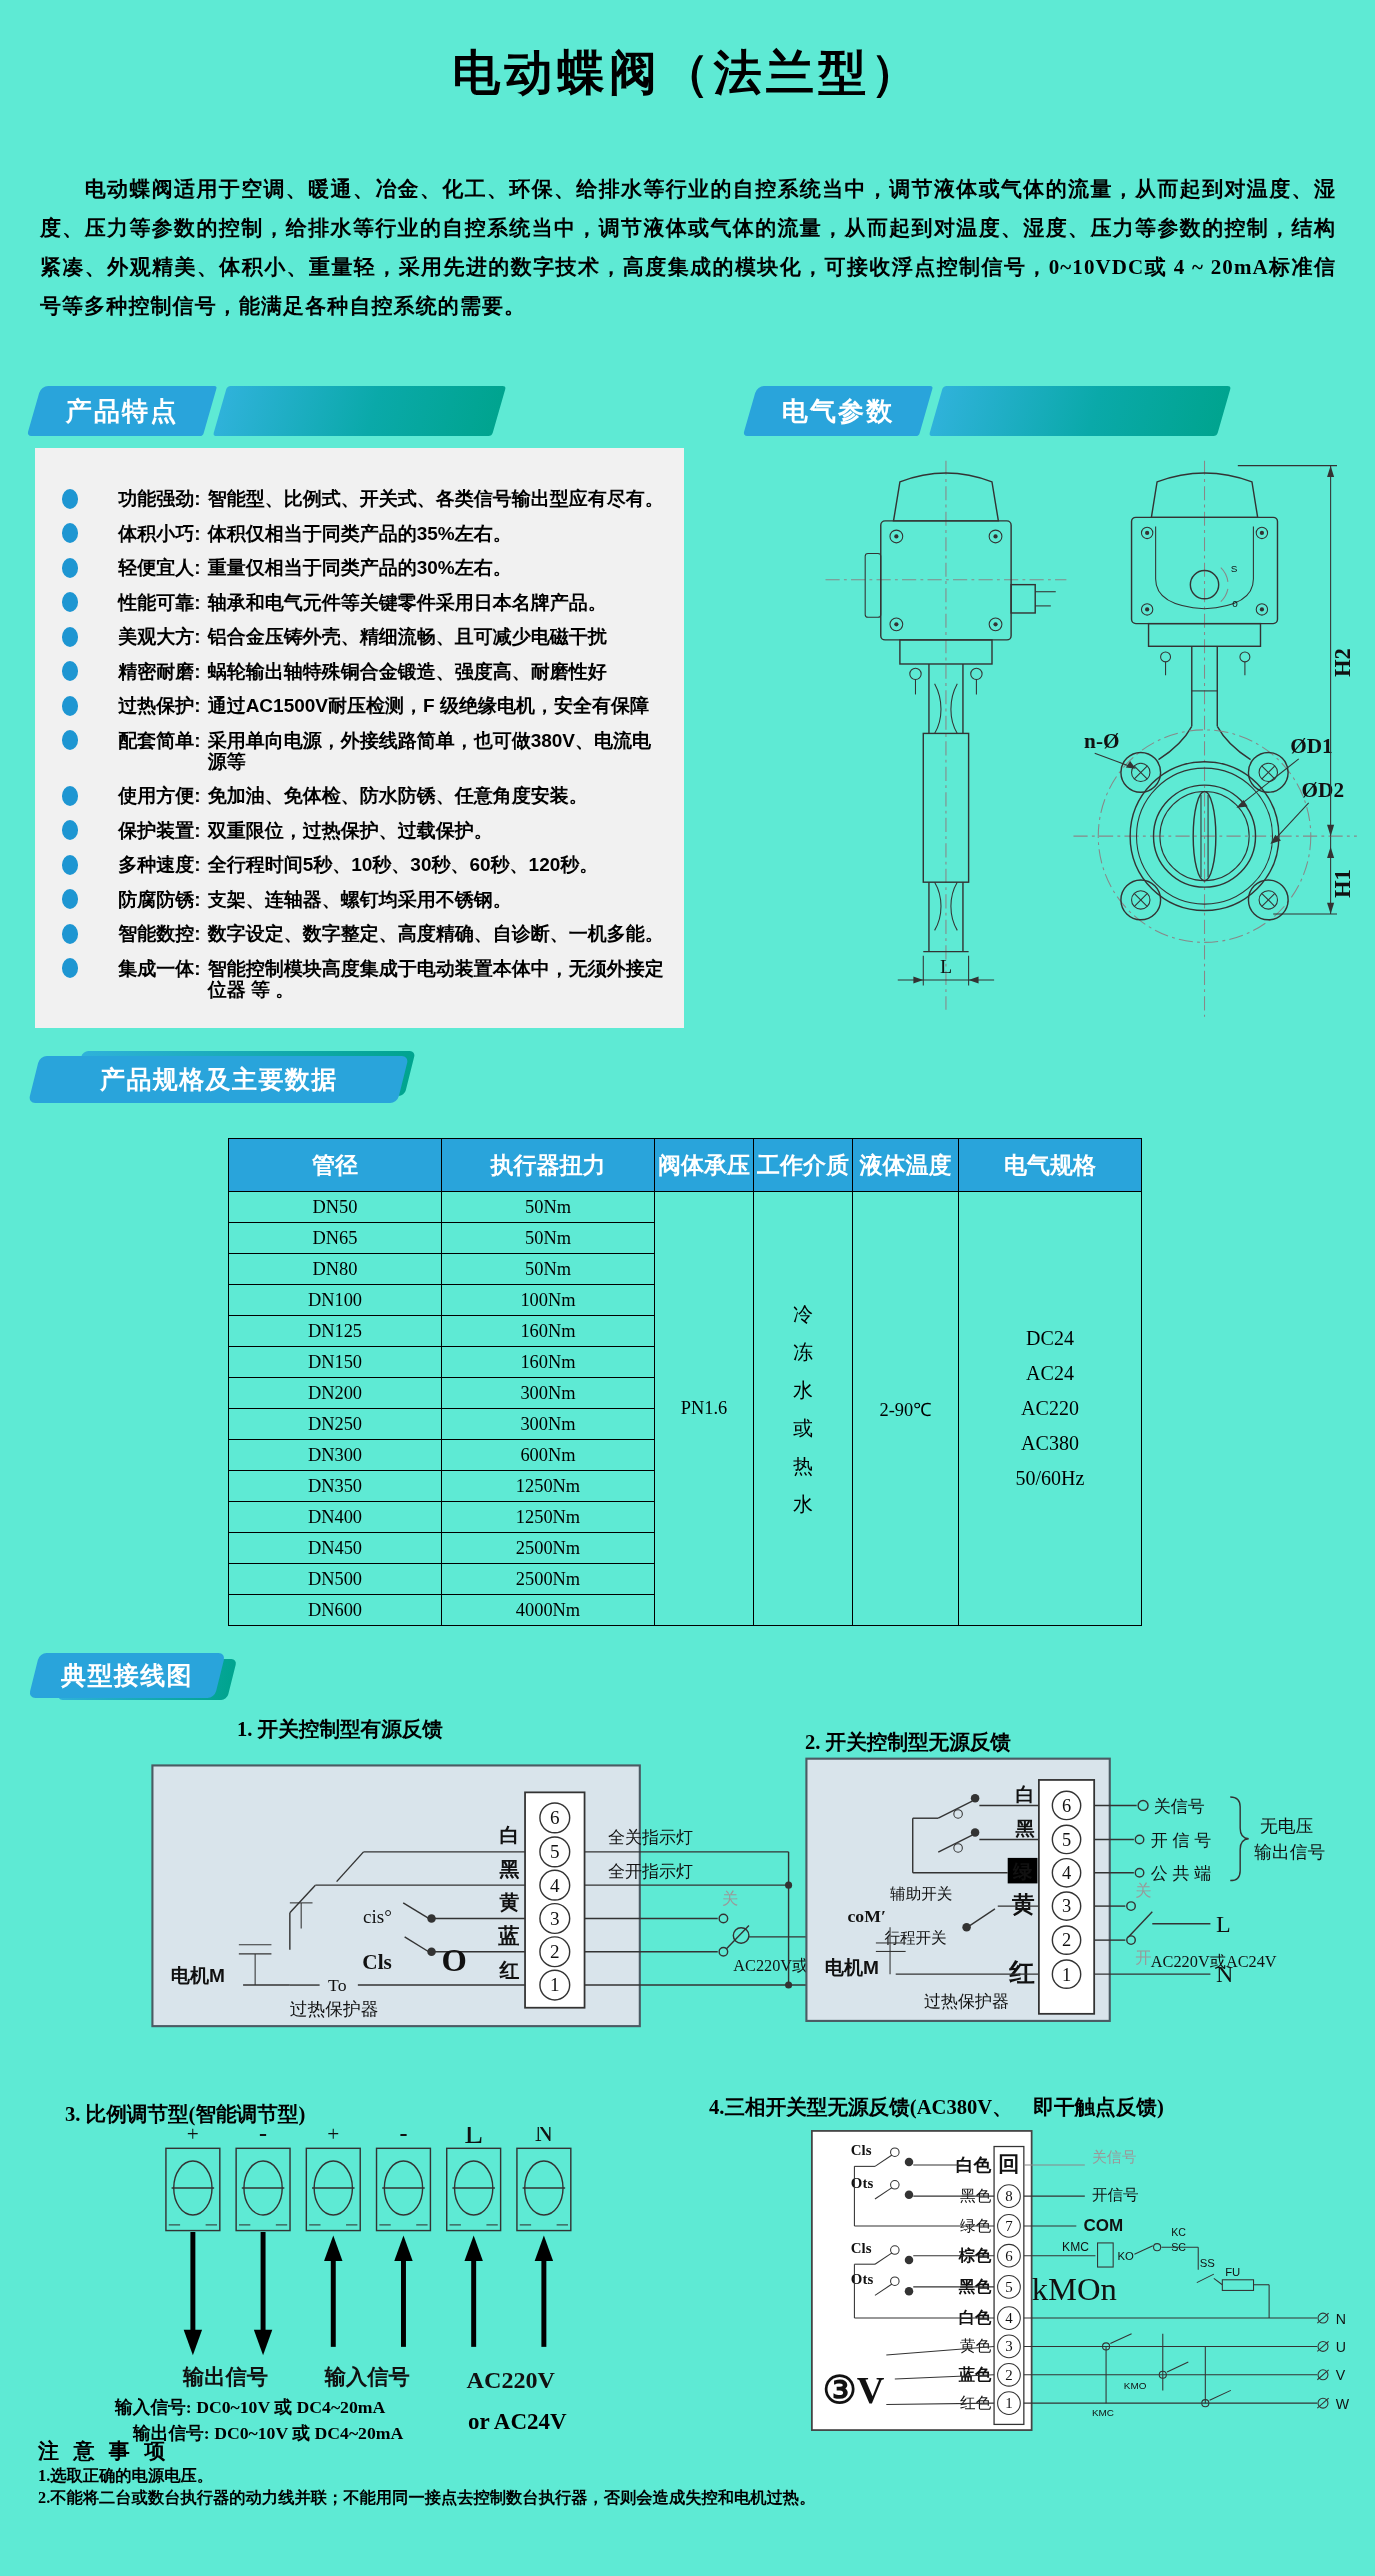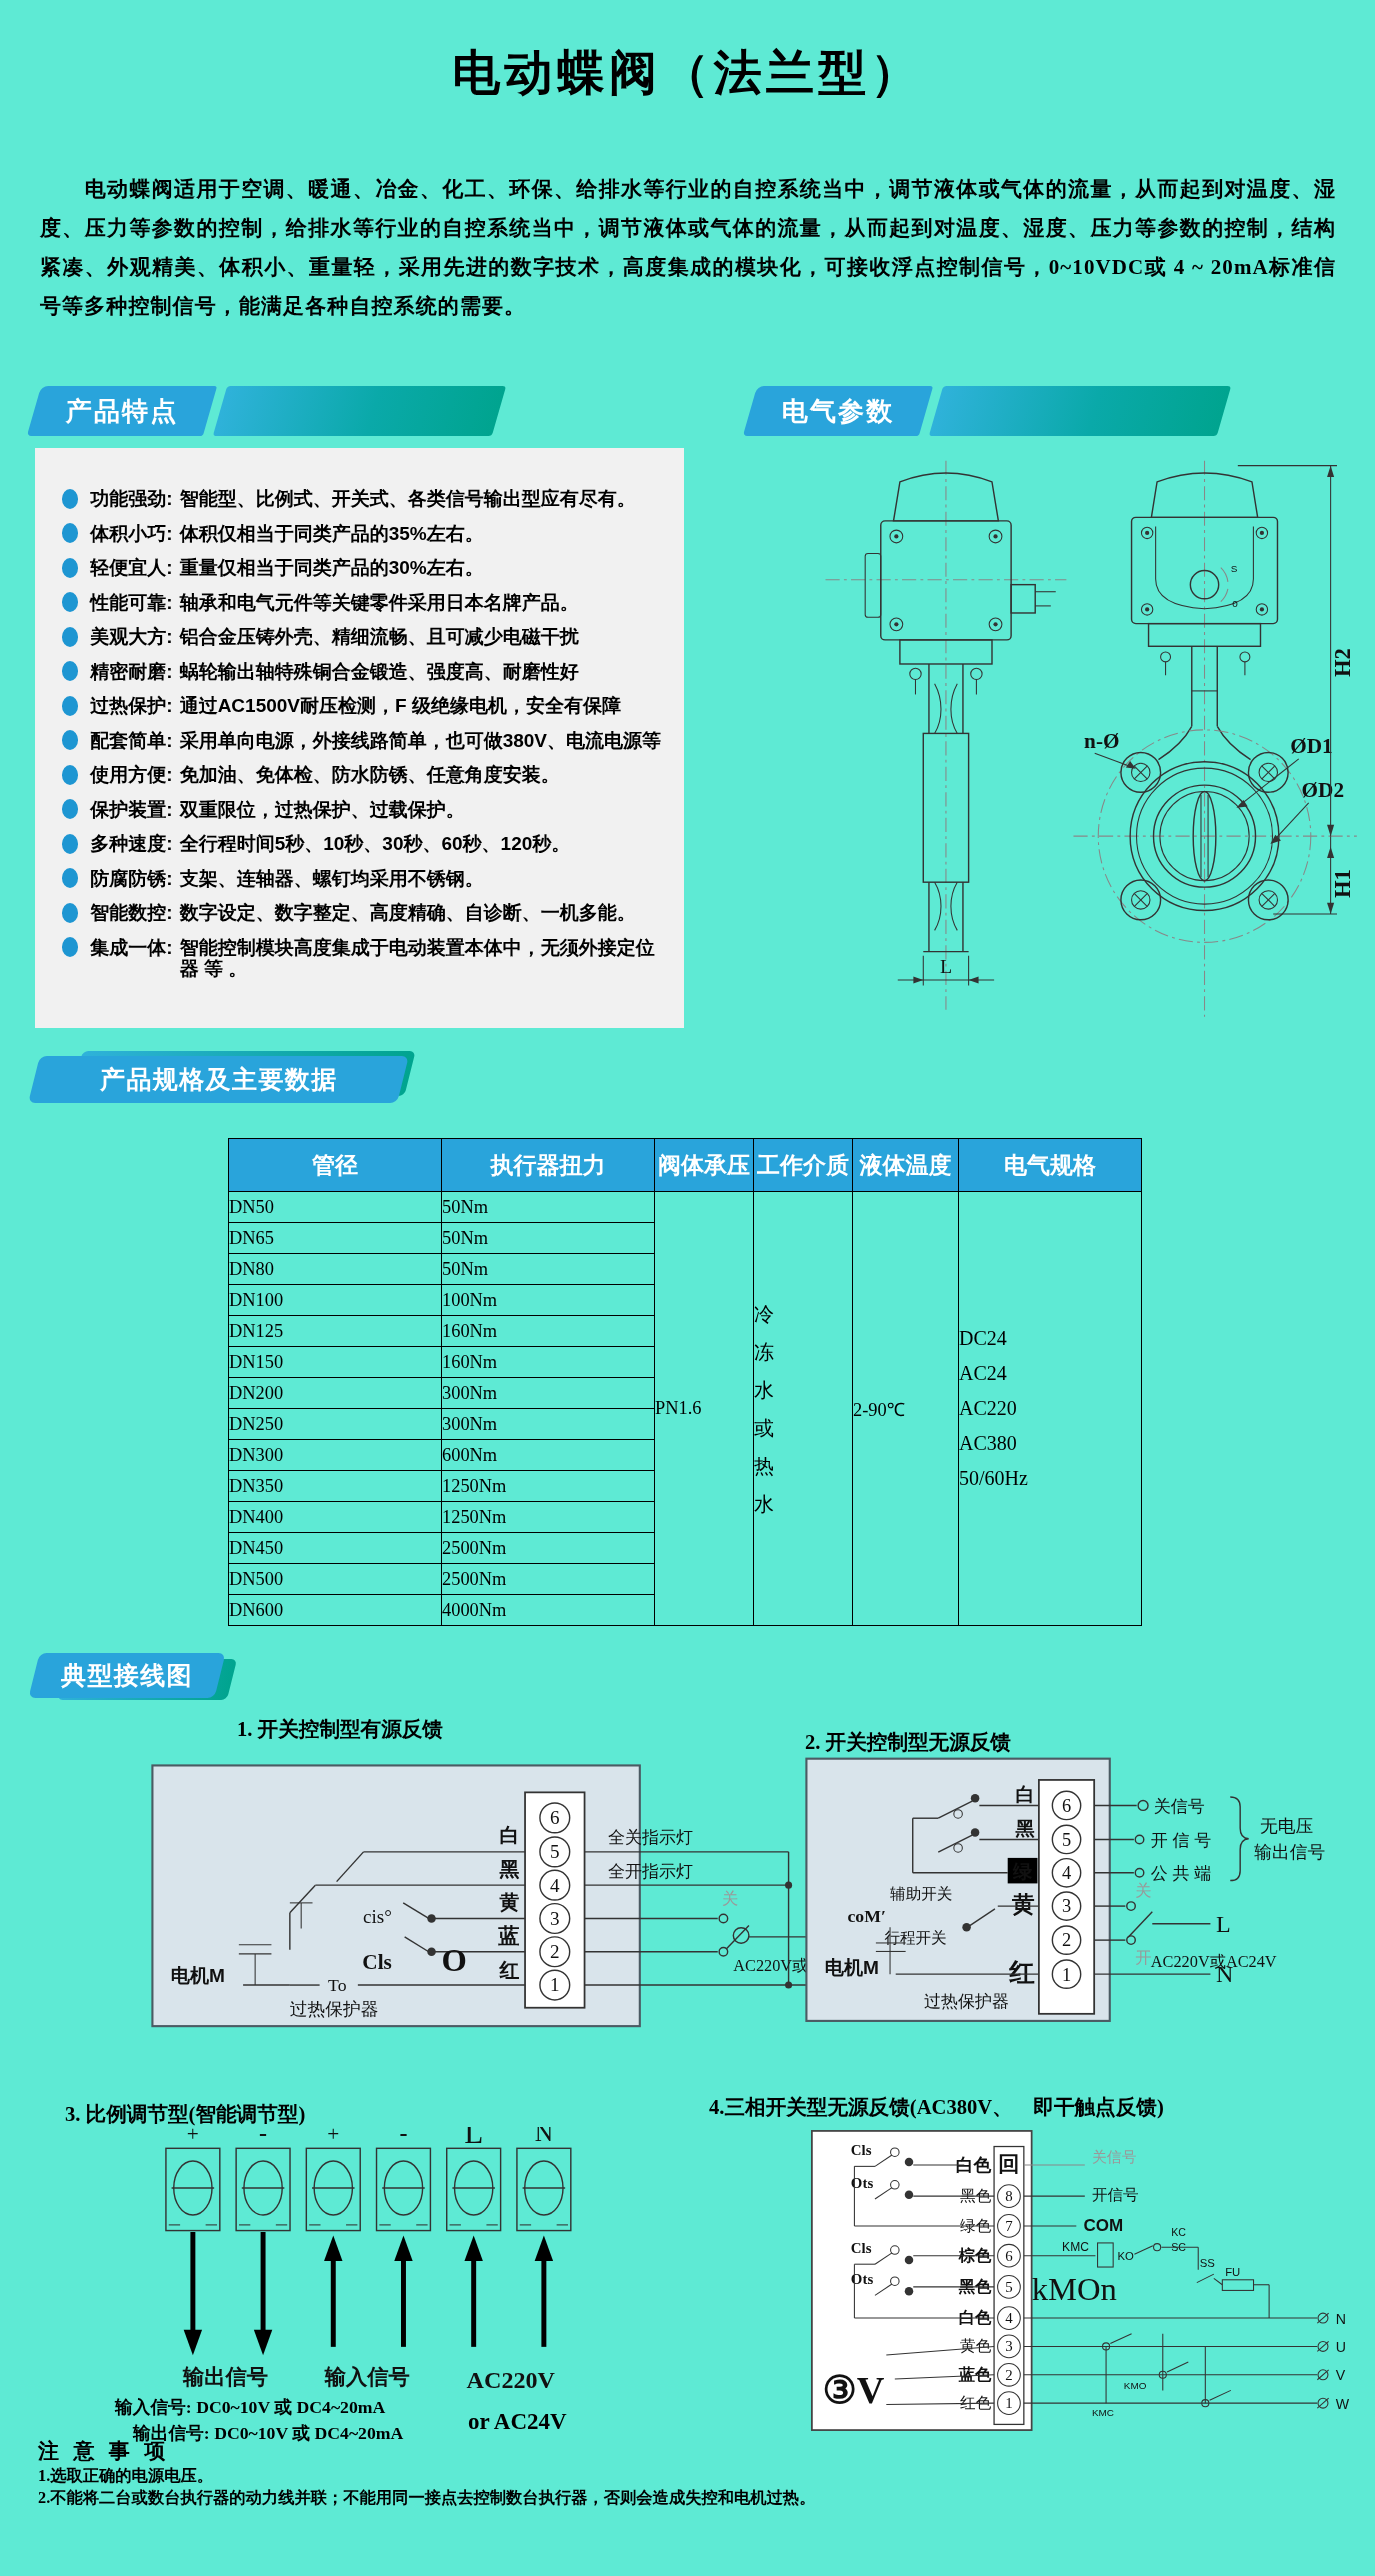--- a/index.html
+++ b/index.html
@@ -26,27 +26,27 @@
   .hdr2 span{transform:skewX(14deg);display:block;}
   .hdr2-band{background:linear-gradient(90deg,#2fb2da,#00a48f);border-radius:5.7px;
              transform:skewX(-14deg);z-index:1;}
   
   #features-box{top:448px;left:35px;width:649px;height:580px;background:#f1f1f1;
                 padding:40px 18.4px 0 27px;box-sizing:border-box;}
   .feat{display:flex;align-items:flex-start;margin-bottom:13.5px;font-size:19px;font-weight:700;
         line-height:21px;font-family:"Liberation Sans",sans-serif;}
   .feat .dot{flex:0 0 auto;width:16.3px;height:20px;border-radius:50%;background:#1e96d2;
              margin:0.7px 12px 0 0;}
-  .feat .flab{margin-right:7px;white-space:nowrap;}
+  .feat .flab{margin-right:7px;white-space:nowrap;margin-left:28px;}
   
   #spec-table{top:1138px;left:228px;border-collapse:collapse;table-layout:fixed;
               font-family:"Liberation Serif",serif;}
   #spec-table th{background:#29a4db;color:#fff;font-family:"Liberation Sans",sans-serif;
                  font-size:23px;font-weight:600;height:50px;border:1.1px solid #000;}
-  #spec-table td{border:1.1px solid #000;text-align:left;font-size:18.4px;height:30px;padding:0;}
+  #spec-table td{border:1.1px solid #000;text-align:center;font-size:18.4px;height:30px;padding:0;}
   .td-big{font-size:20px;}
   .vmed div{line-height:38px;font-size:20px;}
   .elec div{line-height:35px;font-size:20px;}
   
   .wtitle{font-size:20.6px;font-family:"Liberation Serif",serif;font-weight:600;}
   .wnote{font-size:17.7px;font-family:"Liberation Serif",serif;font-weight:700;}
   svg .ln{stroke:#333;stroke-width:2;fill:none;}
   svg .ln15{stroke:#333;stroke-width:1.5;fill:none;}
   svg .lng{stroke:#888;stroke-width:1.5;fill:none;}
   svg .ts{font-family:"Liberation Serif",serif;fill:#111;}

